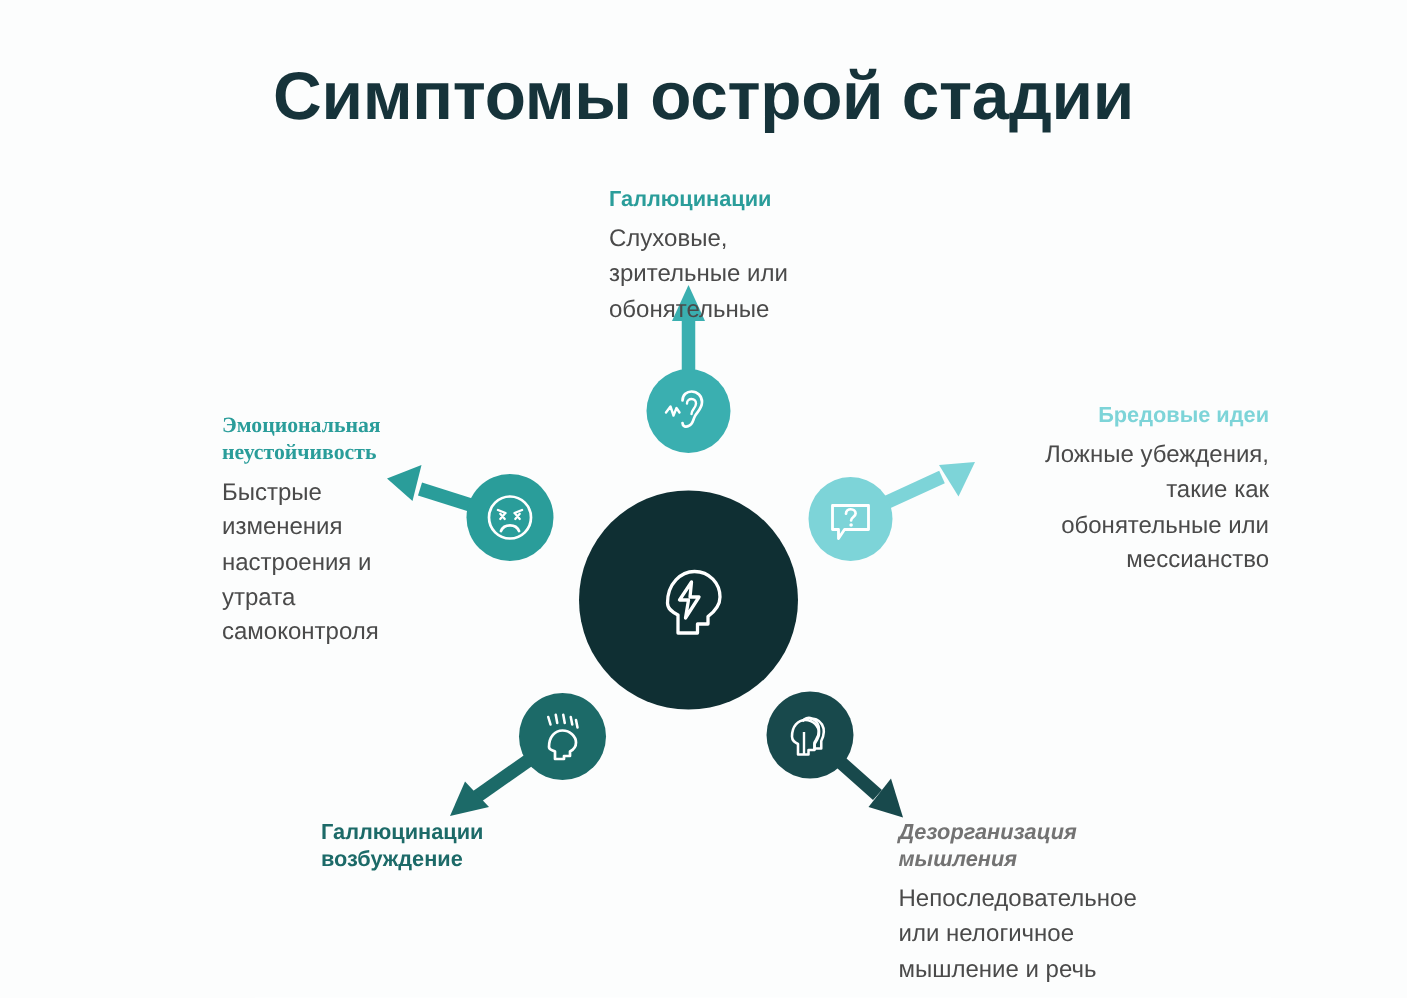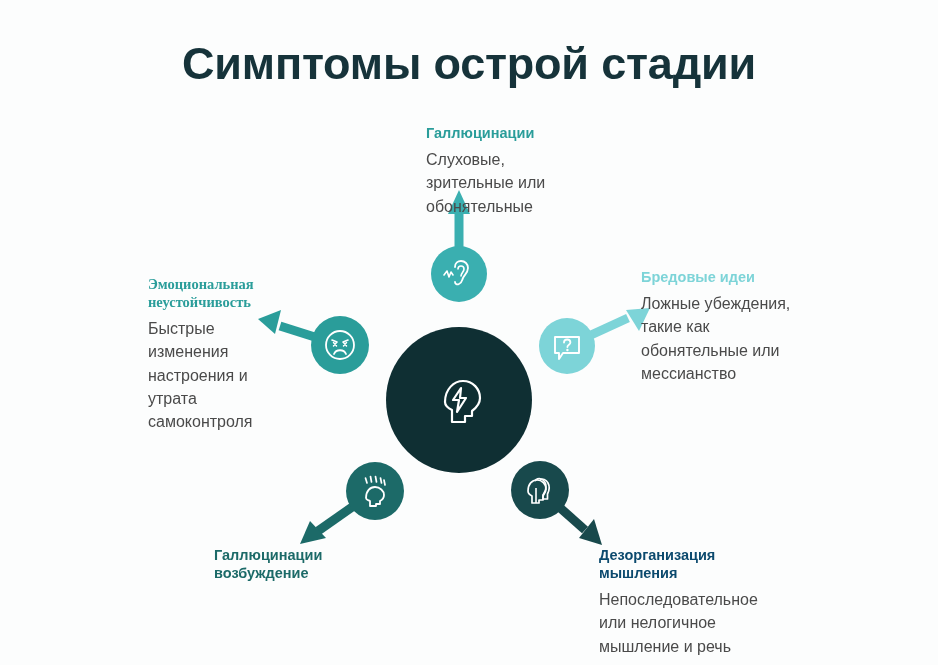--- a/index.html
+++ b/index.html
@@ -93,34 +93,34 @@
     line-height: 1.25;
     margin: 0 0 6px 0;
   }
   .block .desc {
     font-size: 16px;
     line-height: 1.45;
     color: #4a4a4a;
     margin: 0;
     white-space: pre-line;
   }
-  .b-hallucinations { left: 426px; top: 124px; width: 190px; }
+  .b-hallucinations { left: 406px; top: 124px; width: 190px; }
   .b-hallucinations .heading { color: #2a9d9a; }
 
   .b-emotional { left: 148px; top: 275px; width: 150px; }
   .b-emotional .heading { color: #2a9d9a; font-family: Liberation Serif, serif; }
 
-  .b-delusions { left: 641px; top: 268px; width: 170px; }
+  .b-delusions { left: 676px; top: 268px; width: 170px; text-align: right; }
   .b-delusions .heading { color: #7dd4d8; }
 
   .b-behavior { left: 214px; top: 546px; width: 180px; }
   .b-behavior .heading { color: #1c6a68; }
 
   .b-thinking { left: 599px; top: 546px; width: 190px; }
-  .b-thinking .heading { color: #0c4a6e; }
+  .b-thinking .heading { color: #737373; font-style: italic; }
 
   .icon-svg { display: block; }
 </style>
 </head>
 <body>
 
 <div class="canvas">
 
   <div class="title">Симптомы острой стадии</div>
 

